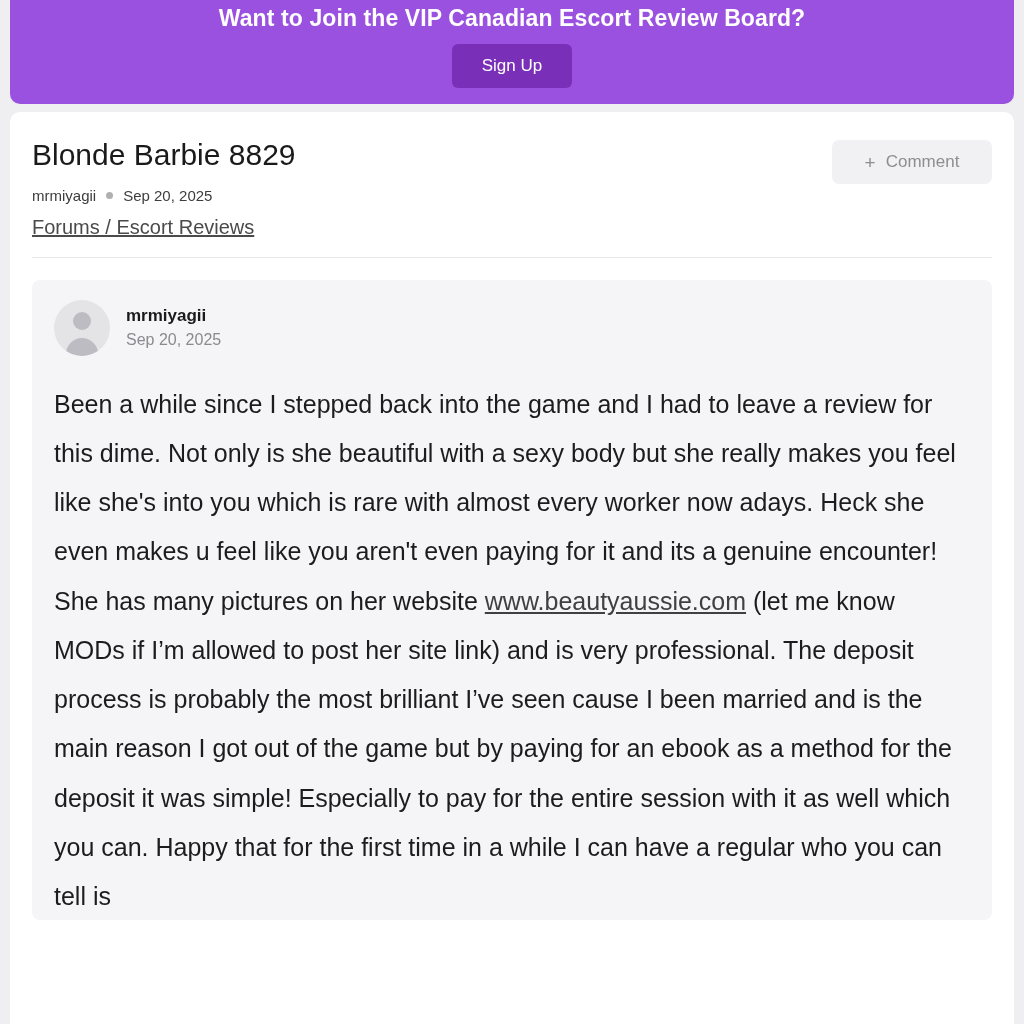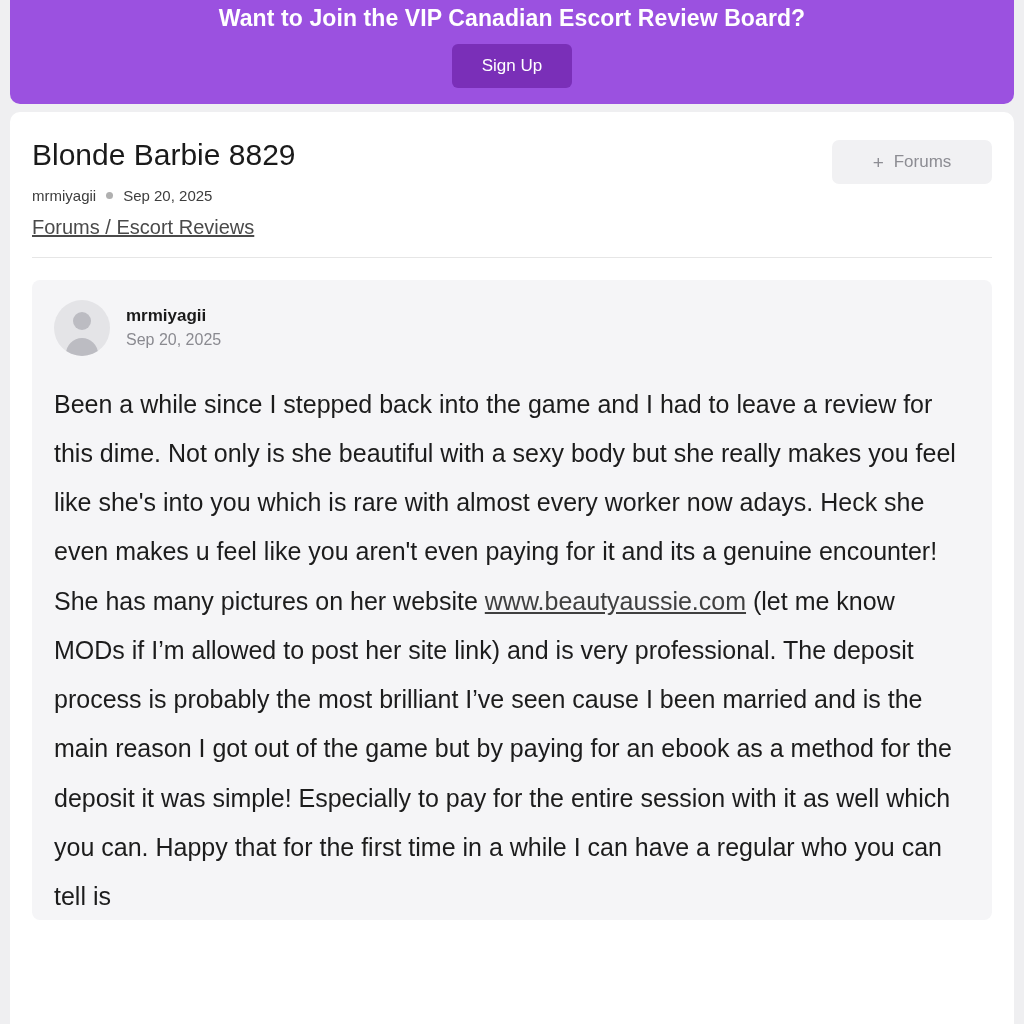--- a/index.html
+++ b/index.html
@@ -220,21 +220,21 @@
         <span class="meta-dot"></span>
         <span>Sep 20, 2025</span>
       </div>
 
       <a class="breadcrumb">Forums / Escort Reviews</a>
 
       <hr class="head-rule">
 
       <button class="comment-btn">
         <span class="plus-icon">+</span>
-        <span>Forums</span>
+        <span>Comment</span>
       </button>
     </div>
 
     <div class="post">
       <div class="post-head">
         <div class="avatar"></div>
         <div>
           <div class="post-author">mrmiyagii</div>
           <div class="post-date">Sep 20, 2025</div>
         </div>

